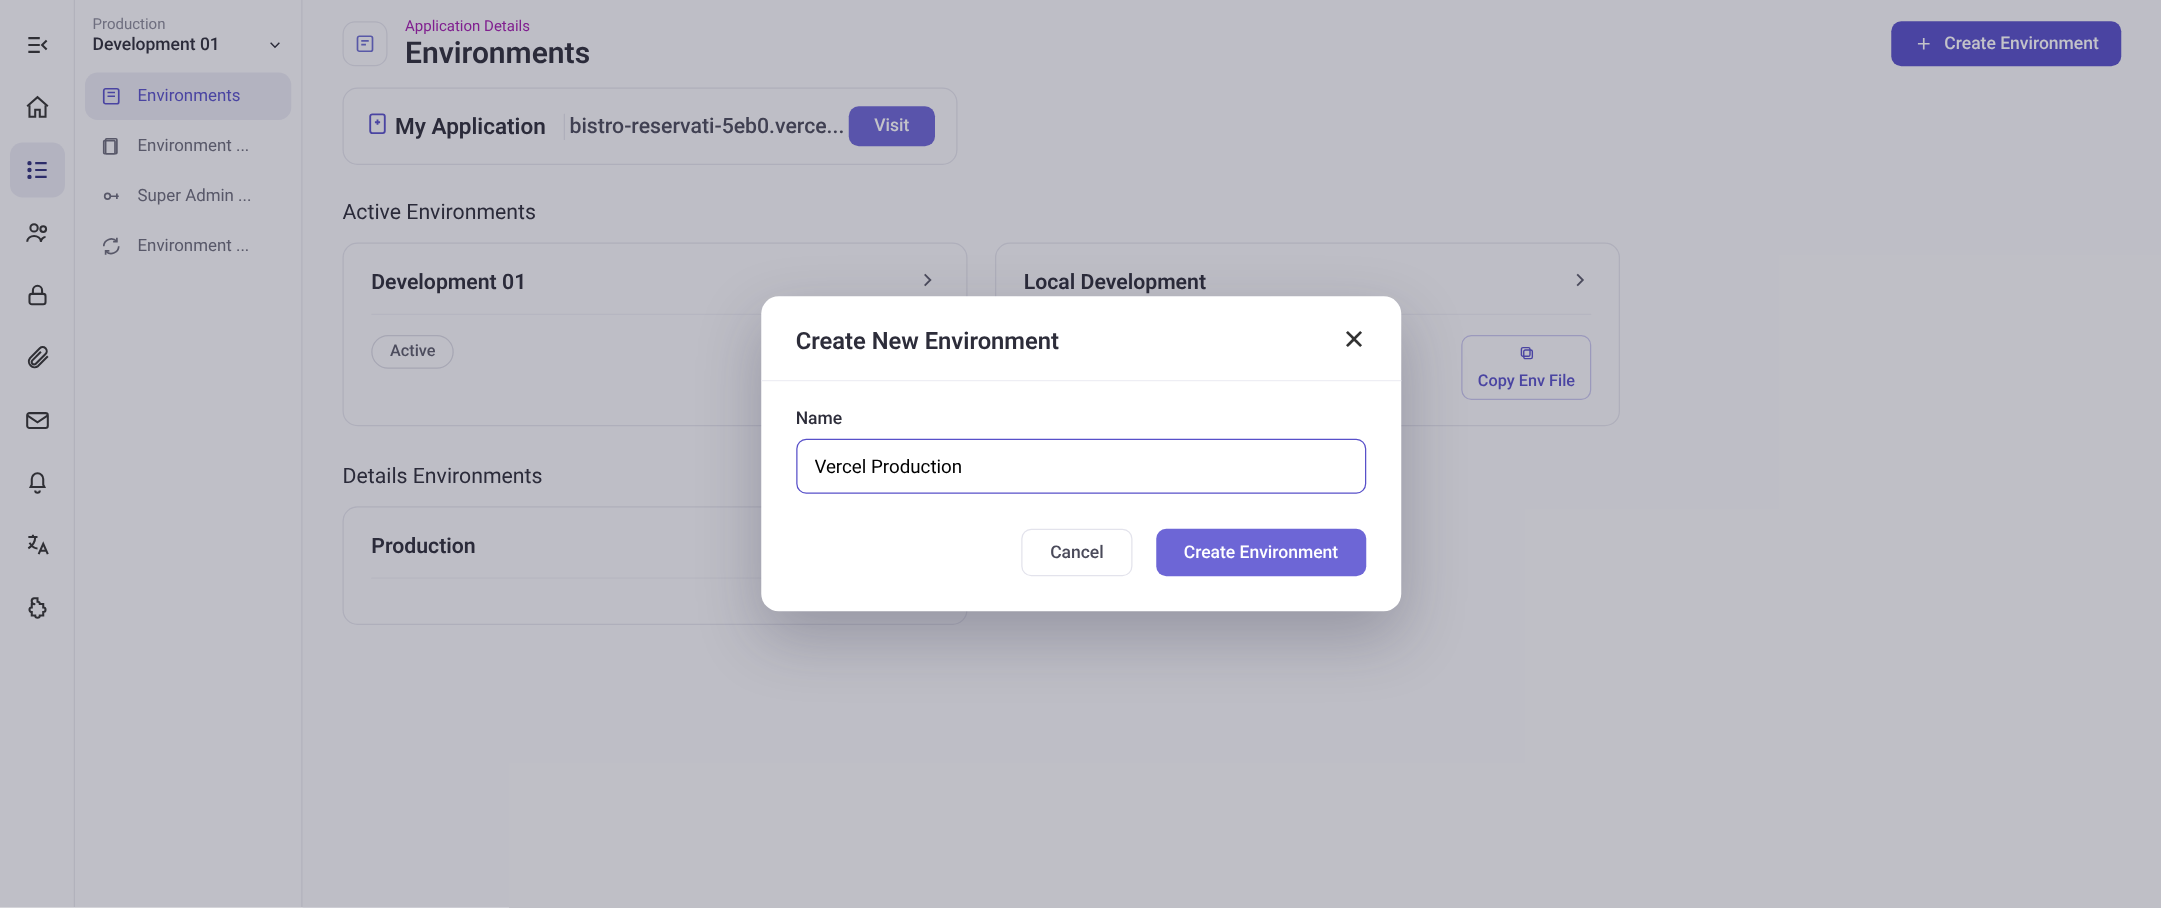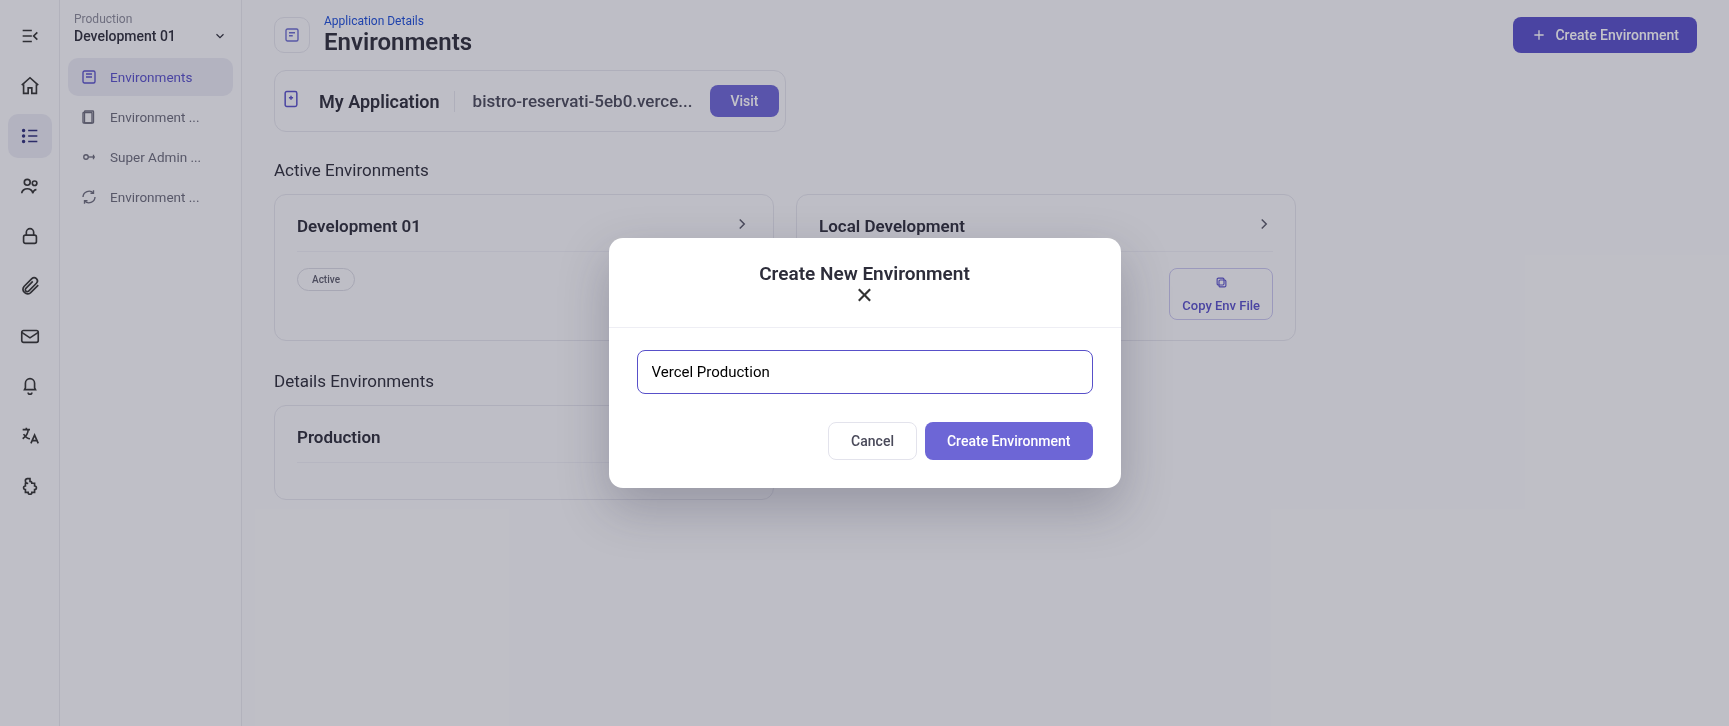--- a/index.html
+++ b/index.html
@@ -19,56 +19,56 @@
 .sidebar .nav-item { display: flex; align-items: center; gap: 12px; padding: 10px 12px; border-radius: 10px; font-size: 13.5px; color: #6b6b7b; margin-bottom: 2px; }
 .sidebar .nav-item.active { background: #e9e9f3; color: #5850c9; }
 .sidebar .nav-item svg { width: 18px; height: 18px; stroke: currentColor; fill: none; stroke-width: 1.8; flex-shrink: 0; }
 .sidebar .nav-item span { white-space: nowrap; overflow: hidden; text-overflow: ellipsis; }
 
 
 .main { flex: 1; padding: 14px 32px; position: relative; }
 .main-header { display: flex; align-items: center; justify-content: space-between; margin-bottom: 14px; }
 .main-header-left { display: flex; align-items: center; gap: 14px; }
 .header-icon-box { width: 36px; height: 36px; border: 1px solid #e3e3ec; border-radius: 10px; display: flex; align-items: center; justify-content: center; color: #6b6bd0; }
-.breadcrumb { font-size: 12px; color: #1d4ed8; }
+.breadcrumb { font-size: 12px; color: #a21caf; }
 .page-title { font-size: 24px; font-weight: 600; color: #2d2d3a; }
 .btn-primary { background: #5850c9; color: #fff; border: none; padding: 10px 18px; border-radius: 8px; font-size: 14px; font-weight: 500; display: flex; align-items: center; gap: 8px; cursor: pointer; }
 .btn-primary svg { width: 16px; height: 16px; stroke: #fff; stroke-width: 2; fill: none; }
 
-.app-card { display: inline-flex; align-items: center; border: 1px solid #e3e3ec; border-radius: 12px; padding: 14px 6px; gap: 18px; margin-bottom: 28px; }
+.app-card { display: inline-flex; align-items: center; border: 1px solid #e3e3ec; border-radius: 12px; padding: 14px 17px; gap: 4px; margin-bottom: 28px; }
 .app-card .app-icon { color: #5850c9; }
 .app-card .app-icon svg { width: 20px; height: 20px; stroke: currentColor; fill: none; stroke-width: 1.8; }
 .app-name { font-size: 18px; font-weight: 600; padding-right: 14px; border-right: 1px solid #e3e3ec; }
 .app-url { font-size: 17px; color: #4a4a5a; font-weight: 500; }
 .btn-visit { background: #6d66d6; color: #fff; border: none; padding: 8px 20px; border-radius: 8px; font-size: 14px; font-weight: 500; }
 
 .section-title { font-size: 17px; font-weight: 400; color: #2d2d3a; margin-bottom: 14px; }
 
 .env-grid { display: flex; gap: 22px; margin-bottom: 30px; }
 .env-card { border: 1px solid #e3e3ec; border-radius: 12px; width: 500px; padding: 20px 22px; }
 .env-card-head { display: flex; justify-content: space-between; align-items: center; padding-bottom: 14px; border-bottom: 1px solid #eeeef4; margin-bottom: 16px; }
 .env-card-title { font-size: 17px; font-weight: 600; }
 .chevron { color: #5a5a6a; }
 .chevron svg { width: 18px; height: 18px; stroke: currentColor; fill: none; stroke-width: 2; }
 .env-card-foot { display: flex; justify-content: space-between; align-items: center; }
-.status-pill { border: 1px solid #d8d8e2; border-radius: 999px; padding: 5px 14px; font-size: 10px; color: #5a5a6a; font-weight: 500; text-align: right; }
+.status-pill { border: 1px solid #d8d8e2; border-radius: 999px; padding: 5px 14px; font-size: 13px; color: #5a5a6a; font-weight: 500; text-align: right; }
 .status-pill.inactive { background: #ececf2; border-color: transparent; }
 .copy-btn { display: flex; align-items: center; gap: 8px; border: 1px solid #c8c5ee; color: #5850c9; border-radius: 8px; padding: 6px 12px; font-size: 13px; font-weight: 500; background: none; flex-direction: column; }
 .copy-btn svg { width: 15px; height: 15px; stroke: currentColor; fill: none; stroke-width: 1.8; }
 
 
 .overlay { position: absolute; inset: 0; background: rgba(40, 40, 60, 0.28); display: flex; align-items: center; justify-content: center; }
 .modal { background: #fff; border-radius: 14px; width: 512px; box-shadow: 0 20px 50px rgba(30,30,60,0.25); }
-.modal-head { padding: 24px 28px 20px; border-bottom: 1px solid #eeeef4; display: flex; justify-content: space-between; align-items: center; flex-direction: column; }
+.modal-head { padding: 24px 28px 20px; border-bottom: 1px solid #eeeef4; display: flex; justify-content: space-between; align-items: center; }
 .modal-title { font-size: 19px; font-weight: 600; }
 .modal-close { font-size: 22px; color: #333; cursor: pointer; background:none; border:none; line-height:1; }
 .modal-body { padding: 22px 28px 0; }
 .field-label { font-size: 14px; font-weight: 500; color: #2d2d3a; margin-bottom: 8px; display: block; }
 .text-input { width: 100%; border: 1.6px solid #5850c9; border-radius: 8px; padding: 12px 14px; font-size: 15px; outline: none; }
-.modal-foot { display: flex; justify-content: flex-end; gap: 8px; padding: 28px; }
+.modal-foot { display: flex; justify-content: flex-end; gap: 19px; padding: 28px; }
 .btn-secondary { background: #fff; border: 1px solid #e3e3ec; padding: 10px 22px; border-radius: 8px; font-size: 14px; font-weight: 500; color: #4a4a5a; }
 .btn-modal-primary { background: #6d66d6; color: #fff; border: none; padding: 10px 22px; border-radius: 8px; font-size: 14px; font-weight: 500; }
 </style>
 </head>
 <body>
 
 <div class="app">
 
   <div class="icon-rail">
     <div class="rail-item">
@@ -258,20 +258,21 @@
 
 </div>
 
 <div class="overlay">
   <div class="modal">
     <div class="modal-head">
       <div class="modal-title">Create New Environment</div>
       <button class="modal-close">✕</button>
     </div>
     <div class="modal-body">
+      <label class="field-label">Name</label>
       <input type="text" class="text-input" value="Vercel Production" style="">
     </div>
     <div class="modal-foot">
       <button class="btn-secondary">Cancel</button>
       <button class="btn-modal-primary">Create Environment</button>
     </div>
   </div>
 </div>
 
 </body></html>

